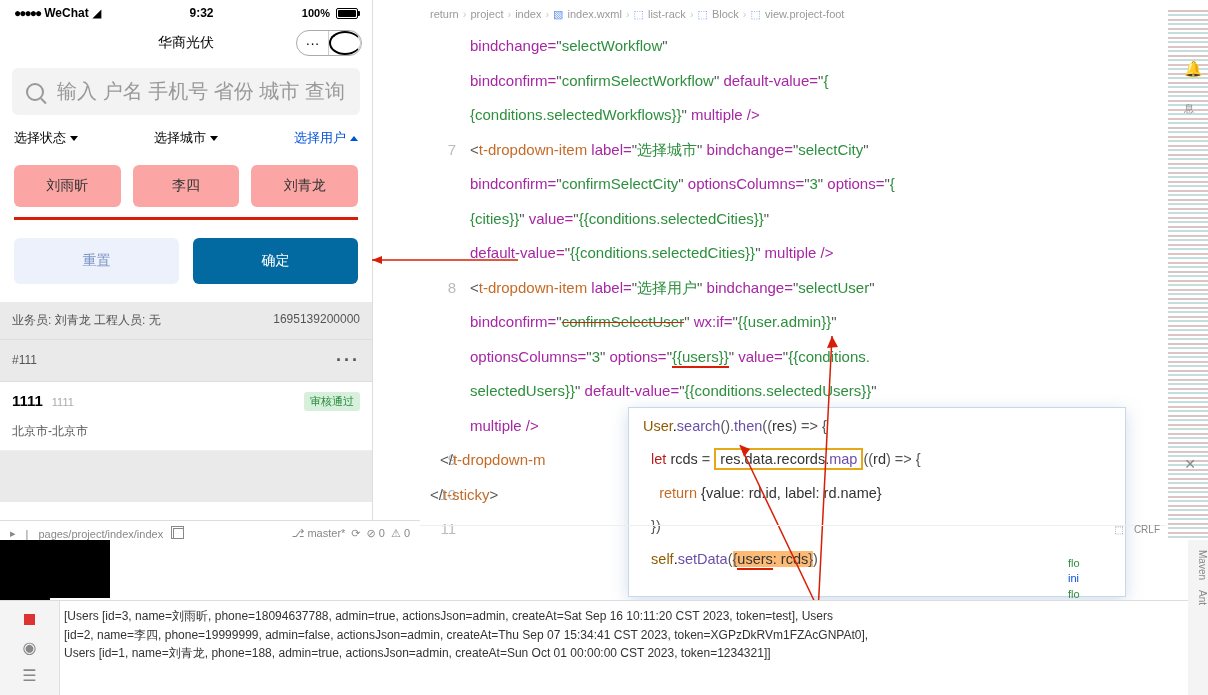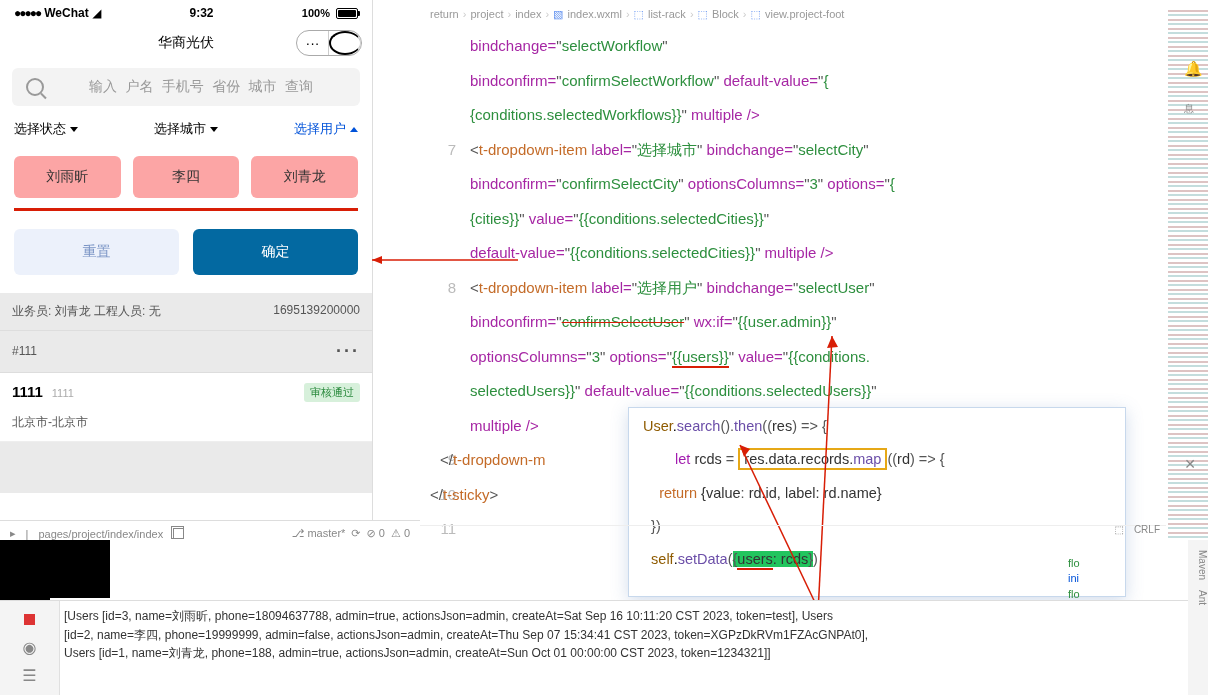--- a/index.html
+++ b/index.html
@@ -18,21 +18,21 @@
 .app-title-bar { display: flex; justify-content: center; align-items: center; padding: 8px; position: relative; }
 .app-title { font-size: 14px; font-weight: 500; }
 .capsule { position: absolute; right: 10px; display: flex; border: 1px solid #aaa; border-radius: 14px; overflow: hidden; }
 .capsule span { width: 32px; height: 24px; display: flex; align-items: center; justify-content: center; font-size: 14px; }
 .capsule span:first-child { border-right: 1px solid #ccc; }
 .capsule-circle { width: 10px; height: 10px; border: 2.5px solid #000; border-radius: 50%; }
 
 .search-bar { margin: 8px 12px; background: #f3f3f3; border-radius: 6px; display: flex; align-items: center; padding: 10px 14px; color: #999; }
 .search-icon { width: 18px; height: 18px; border: 2px solid #999; border-radius: 50%; position: relative; margin-right: 12px; }
 .search-icon::after { content: ''; position: absolute; width: 7px; height: 2px; background: #999; bottom: -3px; right: -5px; transform: rotate(45deg); }
-.search-placeholder { font-size: 14px; flex: 1; text-align: center; font-family: Liberation Mono, monospace; }
+.search-placeholder { font-size: 20px; flex: 1; text-align: center; }
 
 .filter-row { display: flex; padding: 6px 14px 14px; justify-content: space-between; font-size: 13px; }
 .filter-item { display: flex; align-items: center; gap: 4px; }
 .filter-item.active { color: #0052d9; }
 .triangle-down { width: 0; height: 0; border-left: 4px solid transparent; border-right: 4px solid transparent; border-top: 5px solid #000; }
 .triangle-up { width: 0; height: 0; border-left: 4px solid transparent; border-right: 4px solid transparent; border-bottom: 5px solid #0052d9; }
 
 .chip-row { display: flex; gap: 12px; padding: 4px 14px 10px; }
 .chip { flex: 1; text-align: center; padding: 12px 0; background: #fca5a5; border-radius: 6px; font-size: 14px; color: #333; }
 .red-underline { height: 2.5px; background: #d81e06; margin: 0 14px 18px; }
@@ -76,25 +76,25 @@
 .minimap { position: absolute; right: 0; top: 8px; width: 40px; height: 530px; opacity: 0.5; background: repeating-linear-gradient(0deg, #8bb 0 2px, transparent 2px 4px, #b88 4px 6px, transparent 6px 9px); }
 
 .right-sidebar { position: absolute; right: 0; top: 540px; width: 20px; height: 155px; background: #f4f4f4; writing-mode: vertical-rl; font-size: 10px; color: #888; display: flex; gap: 10px; padding-top: 10px; }
 
 
 .inset { position: absolute; left: 628px; top: 407px; width: 498px; height: 190px; background: #fff; border: 1px solid #c7d8ec; box-shadow: 0 4px 16px rgba(80,120,180,0.25); font-family: Consolas, monospace; font-size: 14.5px; line-height: 2.3; padding: 2px 14px; }
 .inset .line { white-space: nowrap; }
 .tok-obj { color: #8f5b00; }
 .tok-method { color: #6b4ea8; }
 .tok-kw { color: #c46b28; }
-.tok-kw2 { color: #a21caf; margin-left: 24px; }
+.tok-kw2 { color: #b91c1c; }
 .tok-var { color: #333; }
 .tok-par { color: #555; }
 .yellow-box { border: 2.5px solid #e6a817; padding: 1px 4px; }
-.hl-cyan { background: #22c55e; }
+.hl-cyan { background: #fdba74; }
 
 .annotation { position: absolute; left: 328px; top: 608px; color: #d81e06; font-weight: bold; font-size: 18px; font-family: "Microsoft YaHei"; }
 
 .arrow-svg { position: absolute; pointer-events: none; }
 .arrow1 { left: 370px; top: 252px; width: 150px; height: 20px; }
 .arrow2 { left: 730px; top: 435px; width: 120px; height: 180px; }
 .arrow3 { left: 780px; top: 330px; width: 70px; height: 285px; }
 
 
 .console { position: absolute; left: 0; top: 600px; right: 0; height: 95px; background: #fff; border-top: 1px solid #ddd; display: flex; }

